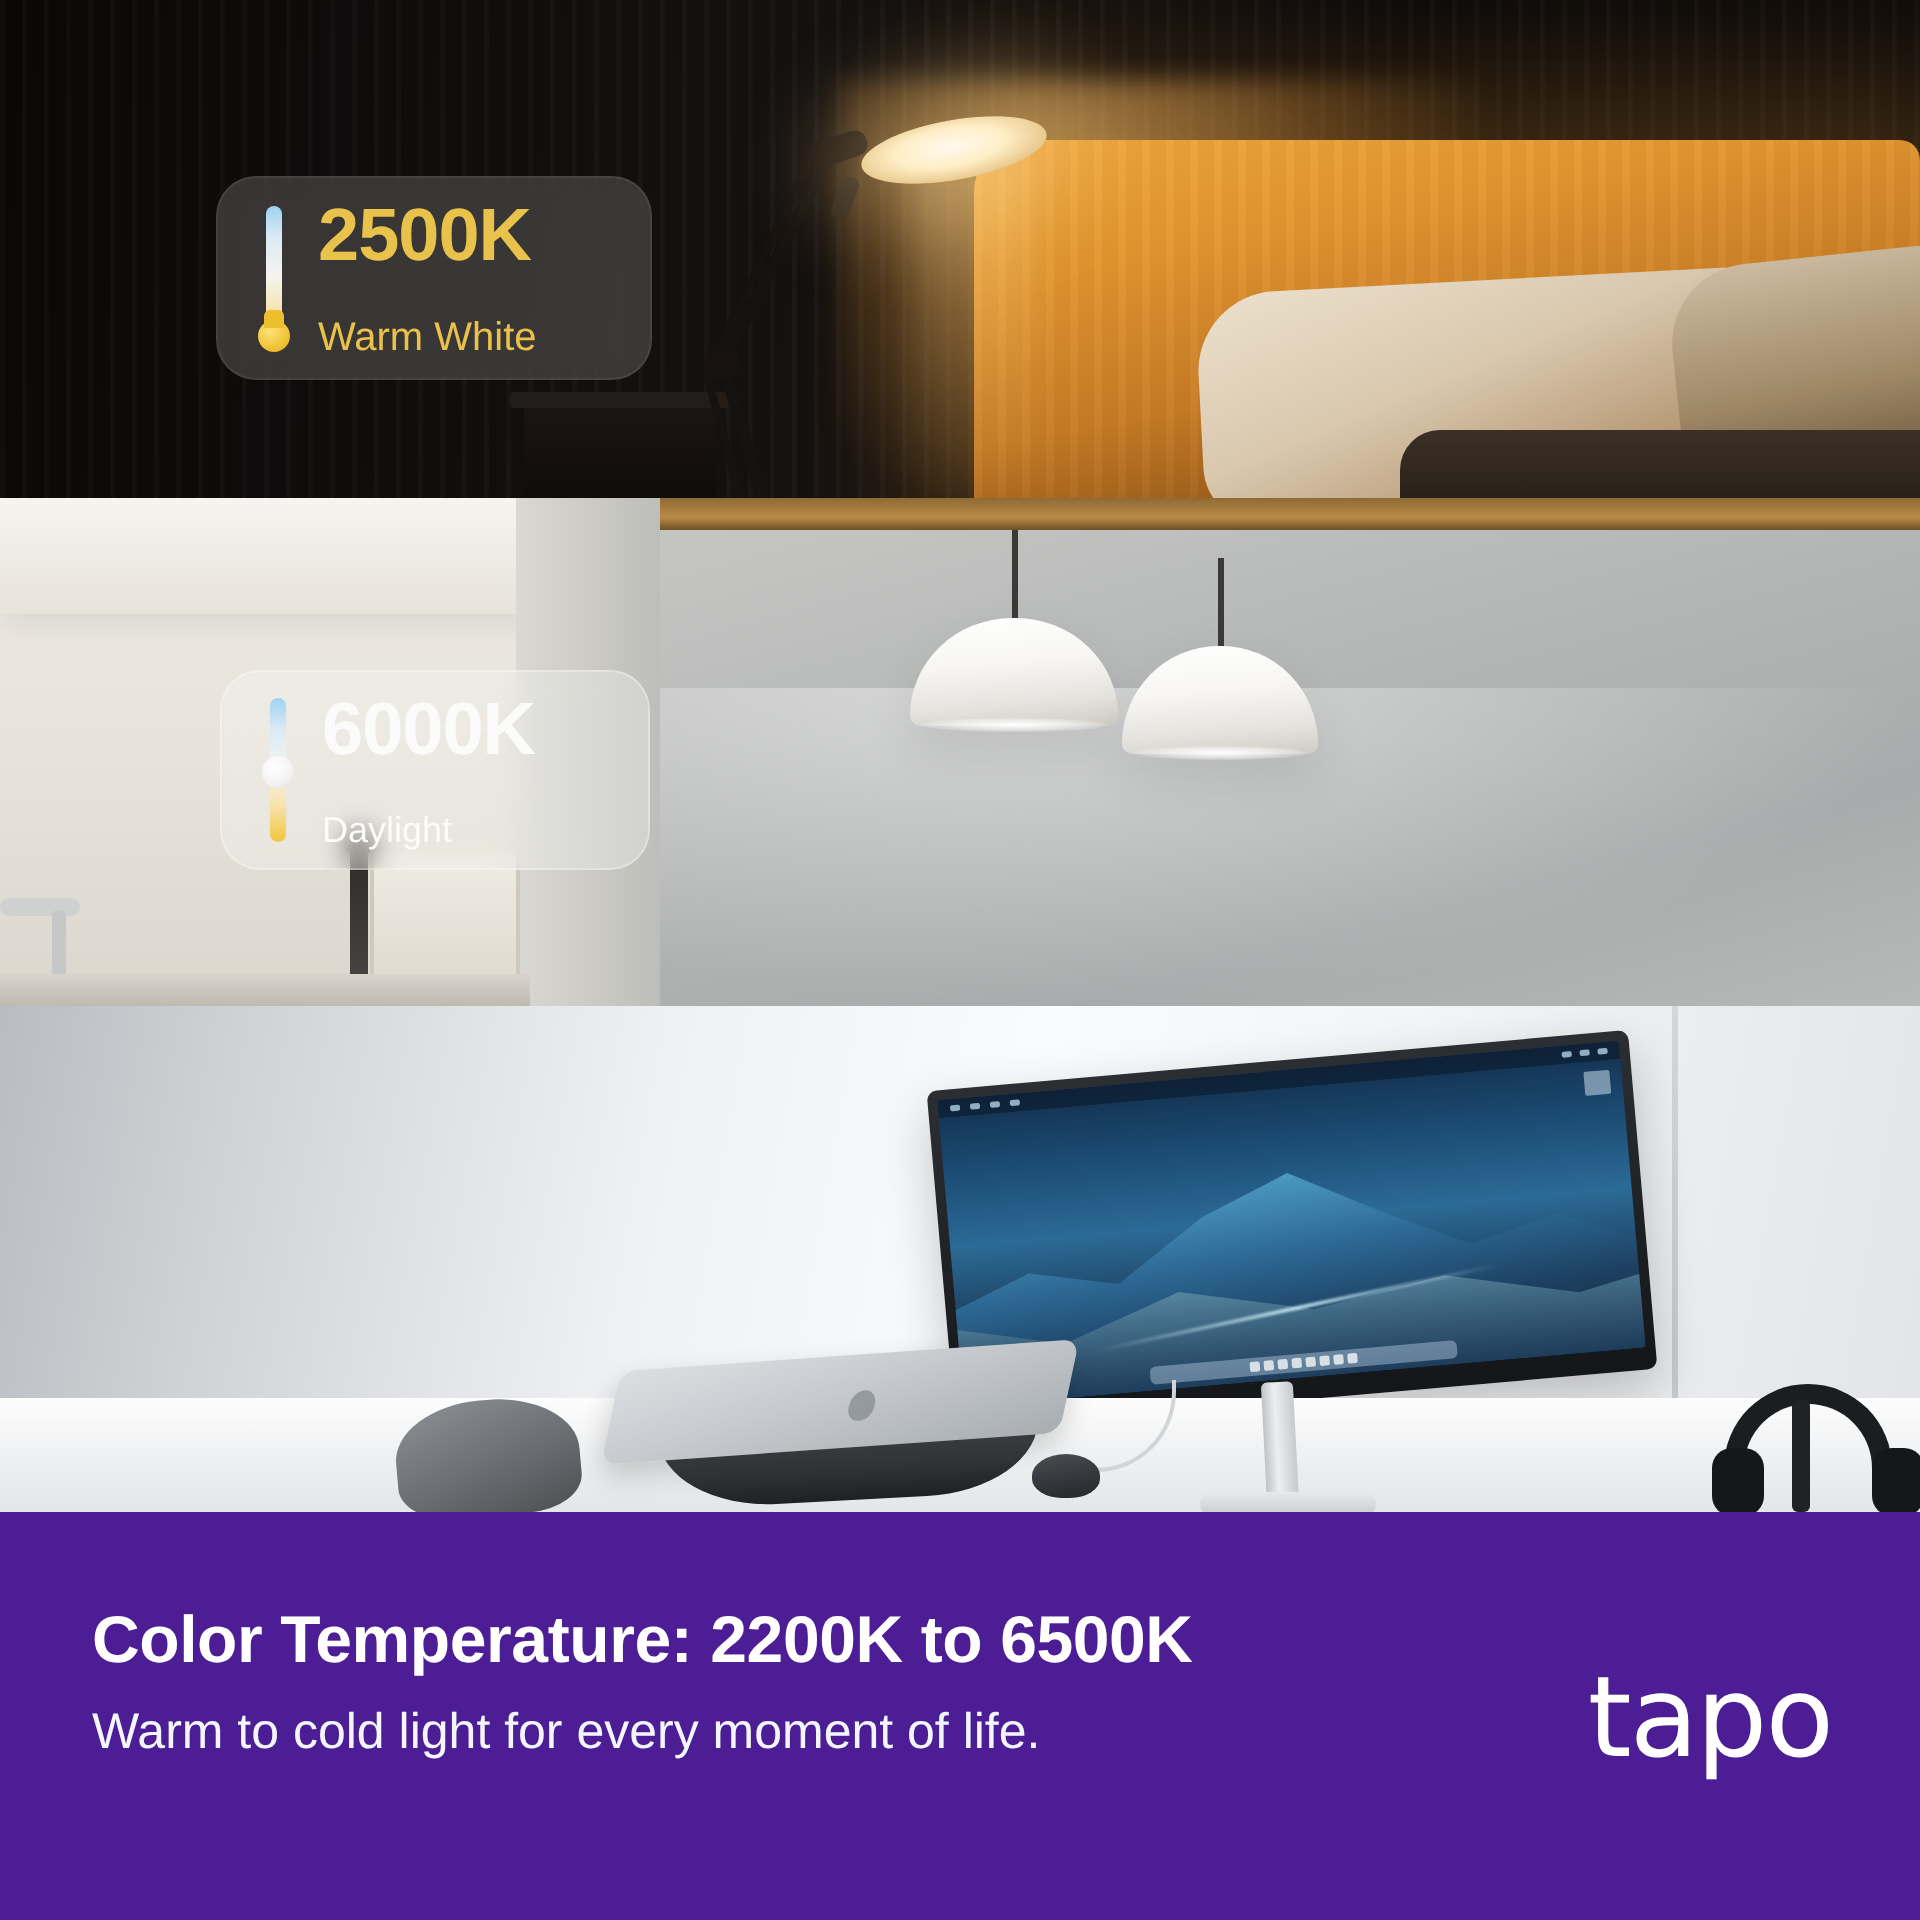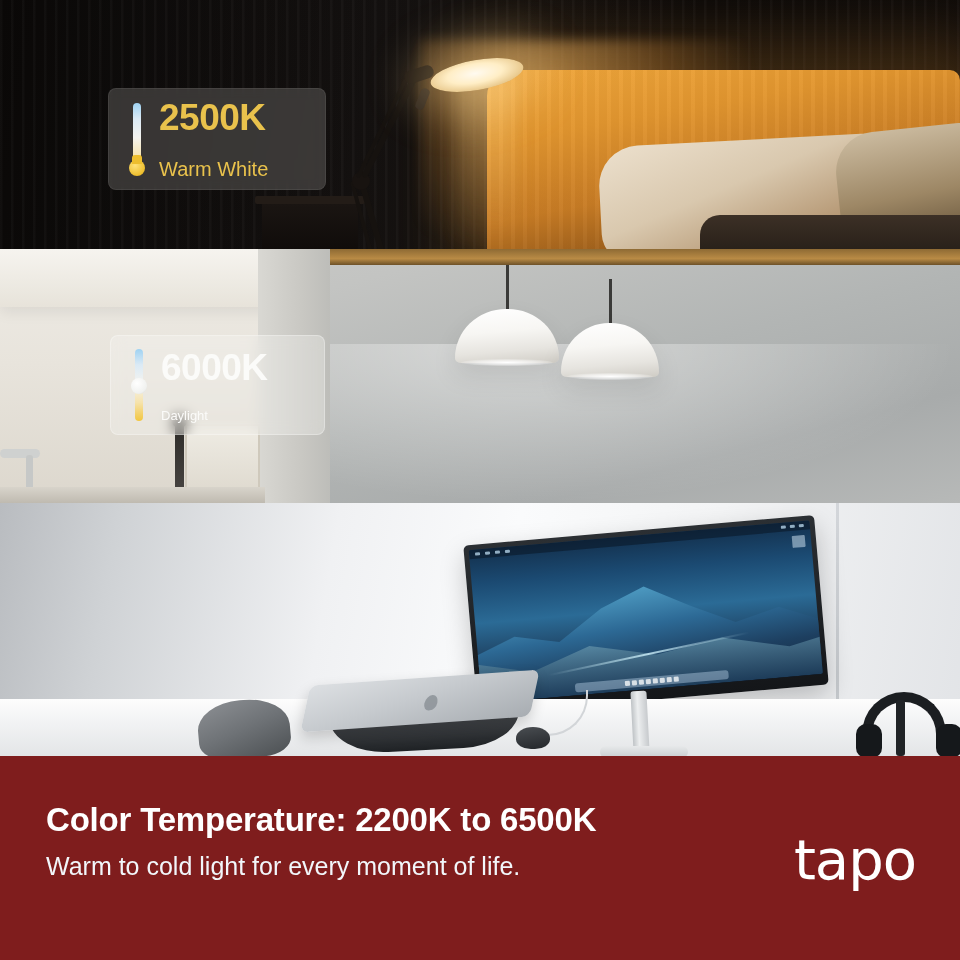--- a/index.html
+++ b/index.html
@@ -292,21 +292,21 @@
   #hp-cup-l{ left:856px; top:724px; }
   #hp-cup-r{ left:936px; top:724px; }
   .hp-stand{
     position:absolute; left:896px; top:700px; width:9px; height:56px; background:#202326; border-radius:3px;
   }
 
   
   .badge{
     position:absolute;
     display:flex; align-items:center;
-    border-radius:8px;
+    border-radius:20px;
     padding:16px 30px 16px 20px;
   }
   #badge-warm{
     left:108px; top:88px; width:218px; height:102px;
     background:rgba(118,116,112,.40);
     box-shadow:inset 0 0 0 1px rgba(255,255,255,.07);
     backdrop-filter:blur(6px);
   }
   #badge-day{
     left:110px; top:335px; width:215px; height:100px;
@@ -332,26 +332,26 @@
     background:#edbe2e; border-radius:3px 3px 0 0;
   }
   #tm-knob-day{ top:29px; background:radial-gradient(circle at 38% 34%,#ffffff,#f0f1ef 68%,#c9cbc8); }
 
   .btxt{ display:flex; flex-direction:column; justify-content:center; }
   .bk{ font-weight:bold; line-height:1; letter-spacing:-.5px; }
   .bl{ line-height:1; margin-top:23px; }
   #k-warm{ font-size:37px; color:#e9c24c; }
   #l-warm{ font-size:20px; color:#e9c24c; }
   #k-day{ font-size:37px; color:#fbfbf9; }
-  #l-day{ font-size:13px; color:#fbfbf9; }
+  #l-day{ font-size:18px; color:#fbfbf9; }
 
   
   #banner{
     position:absolute; left:0; top:756px; width:960px; height:204px;
-    background:#7f1d1d;
+    background:#4c1d95;
     text-align:right;
   }
   #banner-title{
     position:absolute; left:46px; top:45px;
     font-size:33px; font-weight:bold; color:#ffffff; letter-spacing:-.2px;
   }
   #banner-sub{
     position:absolute; left:46px; top:96px;
     font-size:25px; color:#f2f6fa; font-weight:normal;
   }

